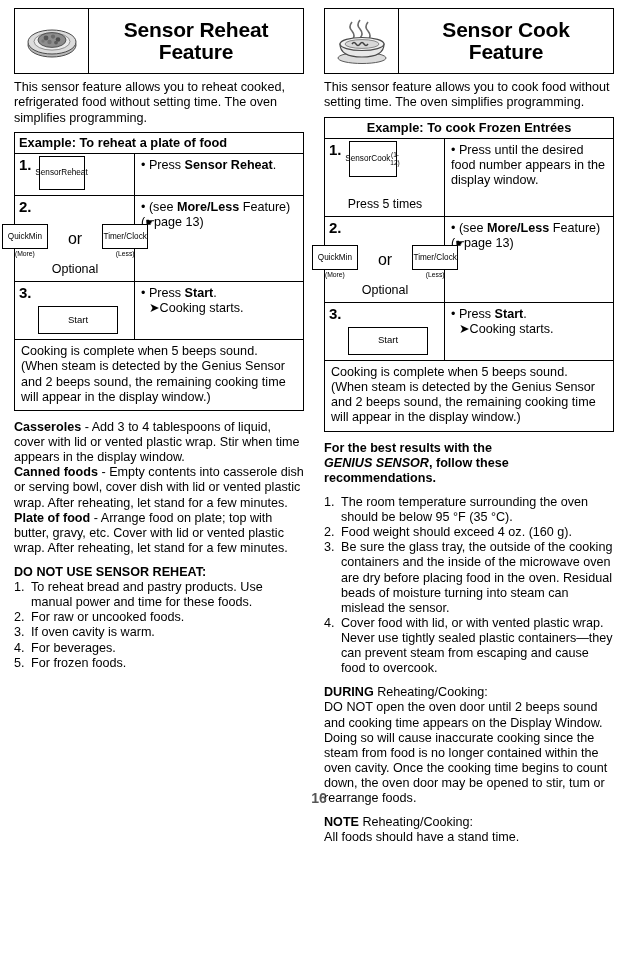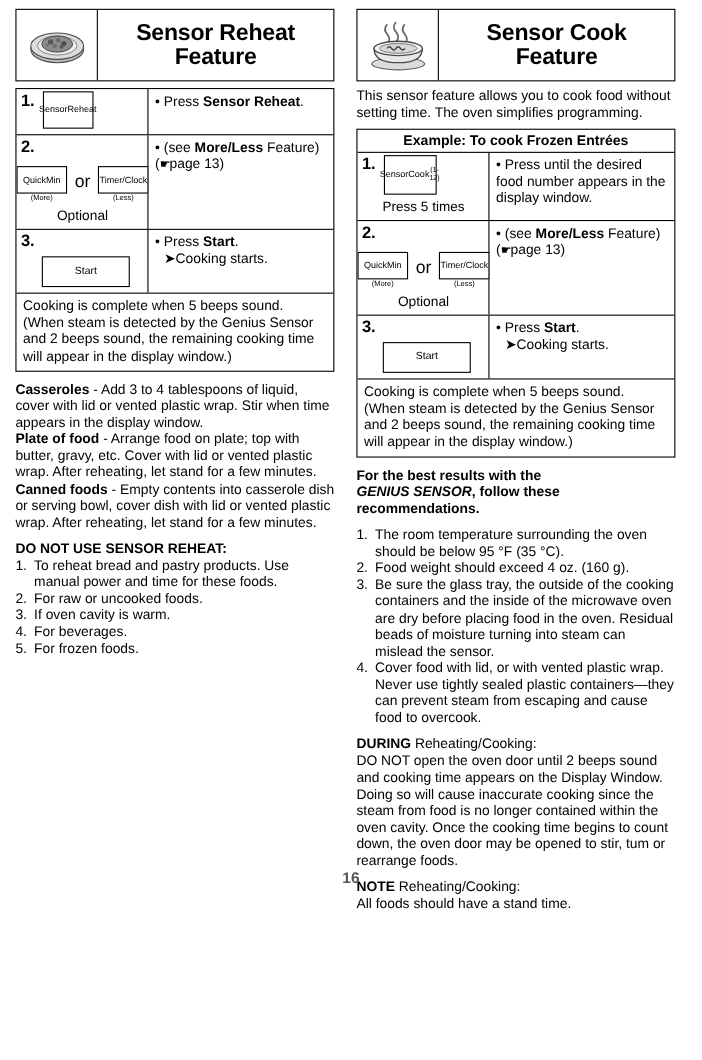--- a/index.html
+++ b/index.html
@@ -119,27 +119,27 @@
   .btn-ml { width: 46px; height: 25px; }
 
   .row1-inner {
     display: flex;
     align-items: flex-start;
     gap: 7px;
   }
   .press-times {
     text-align: center;
     font-size: 12.3px;
-    margin-top: 4px;
+    margin-top: 20px;
   }
   .ml-group {
     display: flex;
     align-items: flex-start;
     justify-content: center;
-    gap: 7px;
+    gap: 20px;
     margin-top: 8px;
   }
   .ml-item {
     display: flex;
     flex-direction: column;
     align-items: center;
   }
   .ml-sub {
     font-size: 6.8px;
     margin-top: 1px;
@@ -216,22 +216,24 @@
             <circle cx="33" cy="24.6" r="1.9" fill="#5c5c5c"></circle>
             <circle cx="20" cy="23" r="1.7" fill="#777"></circle>
           </svg>
         </div>
         <div class="feature-title">
           <span>Sensor Reheat</span>
           <span class="l2">Feature</span>
         </div>
       </div>
 
+      <div class="intro">This sensor feature allows you to reheat cooked, refrigerated food without setting time. The oven simplifies programming.</div>
 
       <div class="example-table">
+        <div class="example-title ex-title-left">Example: To reheat a plate of food</div>
 
         <div class="step-row">
           <div class="step-left">
             <div class="row1-inner">
               <span class="step-num">1.</span>
               <span class="btn btn-sensor">
                 <span>Sensor</span>
                 <span>Reheat</span>
               </span>
             </div>
@@ -282,22 +284,22 @@
             <span>• Press </span><span class="bold">Start</span><span>.</span><br>
             <span class="arrow-line">➤Cooking starts.</span>
           </div>
         </div>
 
         <div class="note-cell">Cooking is complete when 5 beeps sound. (When steam is detected by the Genius Sensor and 2 beeps sound, the remaining cooking time will appear in the display window.)</div>
       </div>
 
       <div class="block">
         <p><span class="bold">Casseroles</span><span> - Add 3 to 4 tablespoons of liquid, cover with lid or vented plastic wrap. Stir when time appears in the display window.</span></p>
+        <p><span class="bold">Canned foods</span><span> - Empty contents into casserole dish or serving bowl, cover dish with lid or vented plastic wrap. After reheating, let stand for a few minutes.</span></p>
         <p><span class="bold">Plate of food</span><span> - Arrange food on plate; top with butter, gravy, etc. Cover with lid or vented plastic wrap. After reheating, let stand for a few minutes.</span></p>
-        <p><span class="bold">Canned foods</span><span> - Empty contents into casserole dish or serving bowl, cover dish with lid or vented plastic wrap. After reheating, let stand for a few minutes.</span></p>
       </div>
 
       <div class="block">
         <p class="bold">DO NOT USE SENSOR REHEAT:</p>
         <ul class="numlist">
           <li>
               <span class="n">1.</span>
               <span class="t">To reheat bread and pastry products. Use manual power and time for these foods.</span>
             </li>
           <li>

